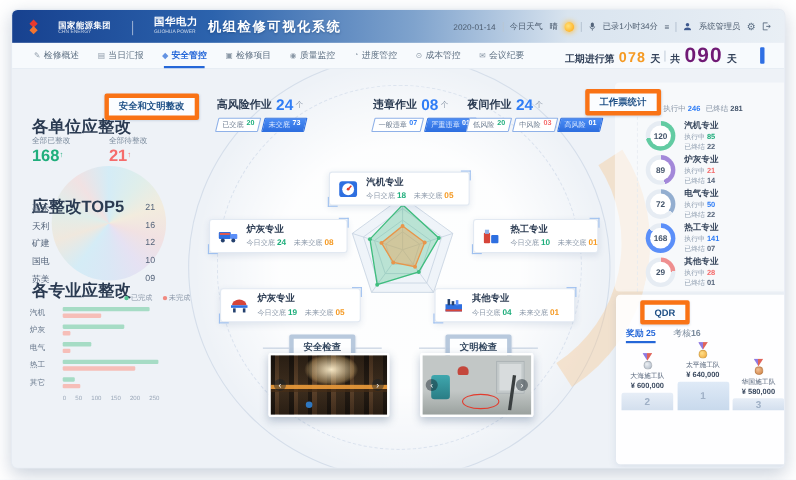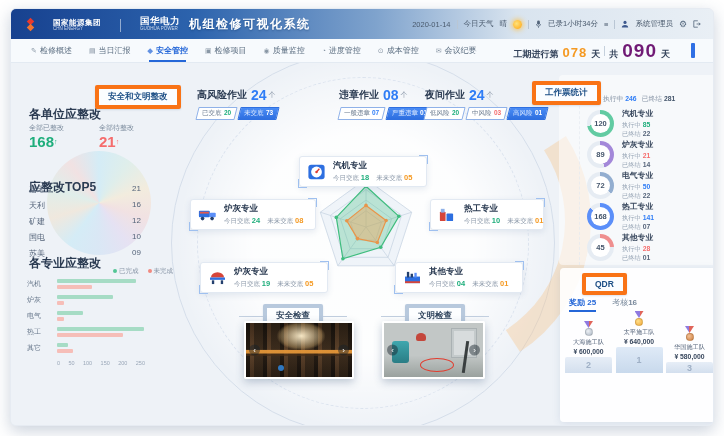--- a/index.html
+++ b/index.html
@@ -38,21 +38,21 @@
 .wheel{position:absolute;left:36px;top:88px;width:104px;height:104px;border-radius:50%;opacity:.4;background:conic-gradient(#aee3f5,#c9e8d8,#f9e3b8,#f6c9c4,#d9c9ec,#bcd7f2,#aee3f5,#f2d9b8,#c9e8d8,#f6c9c4,#aee3f5)}
 .crescent{position:absolute;left:268px;top:2px;width:312px;height:312px;border-radius:50%;border:26px solid transparent;border-right-color:rgba(246,196,140,.38);transform:rotate(12deg)}
 .vguide{position:absolute;left:568px;top:18px;height:184px;border-left:1px dashed #c6d2e0;opacity:.7}
 
 .tag{position:absolute;font-size:8.5px;font-weight:bold;color:#1d4f86;background:#fbfdff;border:4px solid #f97316;padding:2px 9px;white-space:nowrap;border-radius:2px;box-shadow:0 1px 2px rgba(40,80,140,.15);z-index:5}
 .tag.center{color:#33475f;border-color:#b8c9dd;background:#fdfeff}
 .tag.center::before,.tag.center::after{content:"";position:absolute;top:50%;width:24px;height:1px;background:#c3d0e0}
 .tag.center::before{left:-28px}
 .tag.center::after{right:-28px}
 
-.lp-h{position:absolute;font-size:12px;font-weight:bold;color:#2b3b52;z-index:3}
+.lp-h{position:absolute;font-size:15px;font-weight:bold;color:#2b3b52;z-index:3}
 .lp-lab{position:absolute;font-size:7px;color:#7a8a9c;z-index:3}
 .big-val{position:absolute;font-size:15px;font-weight:bold;z-index:3}
 .big-green{color:#1fae7c}.big-red{color:#f56c6c}
 .tarrow{font-size:7px;font-weight:bold;vertical-align:3px}
 .top5-row{position:absolute;left:18px;width:112px;display:flex;justify-content:space-between;font-size:8px;color:#55647a;z-index:3}
 .legend{position:absolute;left:58px;top:204px;width:104px;display:flex;gap:9px;justify-content:flex-end;font-size:6.5px;color:#8a97a8;align-items:center;z-index:3}
 .lg-dot{display:inline-block;width:4px;height:4px;border-radius:50%;margin-right:2px}
 .lg-done{background:#53c695}.lg-undone{background:#f08a80}
 .hbar-row{position:absolute;left:16px;display:flex;align-items:center;gap:4px;z-index:3}
 .hbar-label{width:26px;font-size:7px;color:#68788c}
@@ -546,21 +546,21 @@
           <div class="donut-in">168</div>
         </div>
       <div class="d-info">
           <div class="d-name">热工专业</div>
         <div class="d-line"><span>执行中</span> <b class="d-run-val" style="color: rgb(47, 125, 246);">141</b></div>
         <div class="d-line"><span>已终结</span> <b>07</b></div>
         </div>
     </div>
     <div class="donut-row" style="top:170px">
       <div class="donut" style="background: conic-gradient(rgb(239, 143, 143) 24%, rgb(230, 236, 243) 0deg);">
-          <div class="donut-in">45</div>
+          <div class="donut-in">29</div>
         </div>
       <div class="d-info">
           <div class="d-name">其他专业</div>
         <div class="d-line"><span>执行中</span> <b class="d-run-val" style="color: rgb(245, 108, 108);">28</b></div>
         <div class="d-line"><span>已终结</span> <b>01</b></div>
         </div>
     </div>
 
     <div class="qdr-card"></div>
     <div class="tag" style="left:571px;top:210px">QDR</div>

